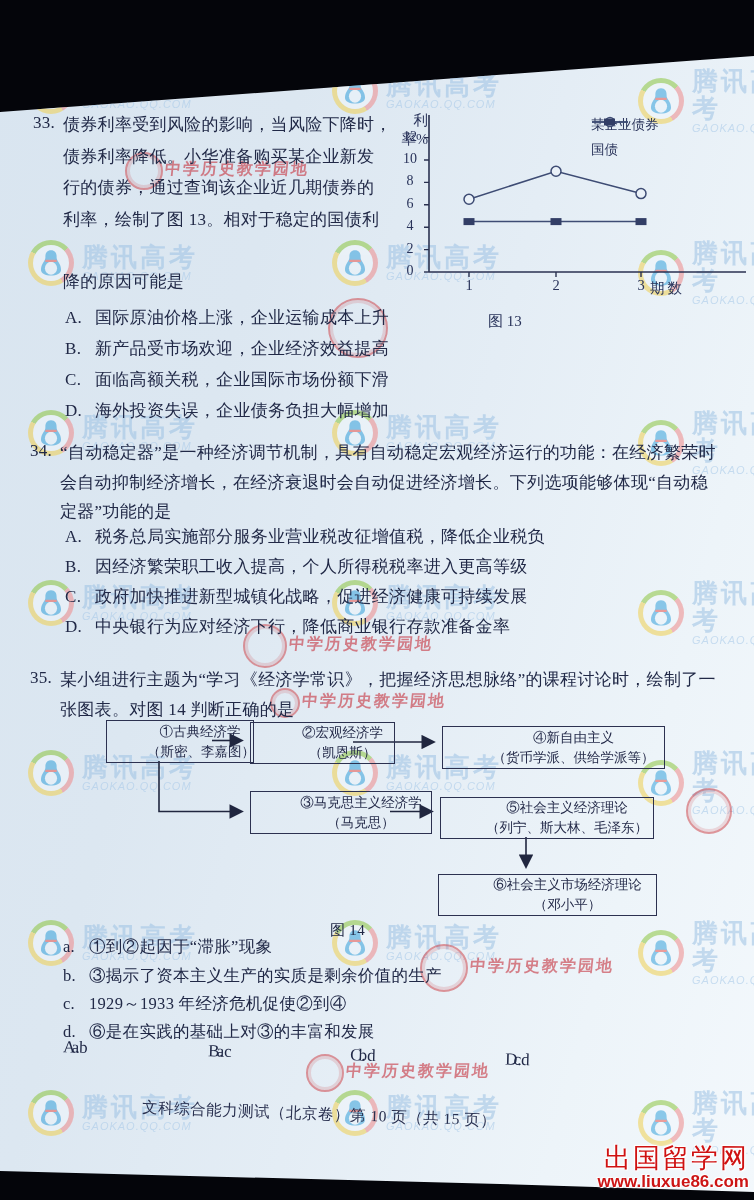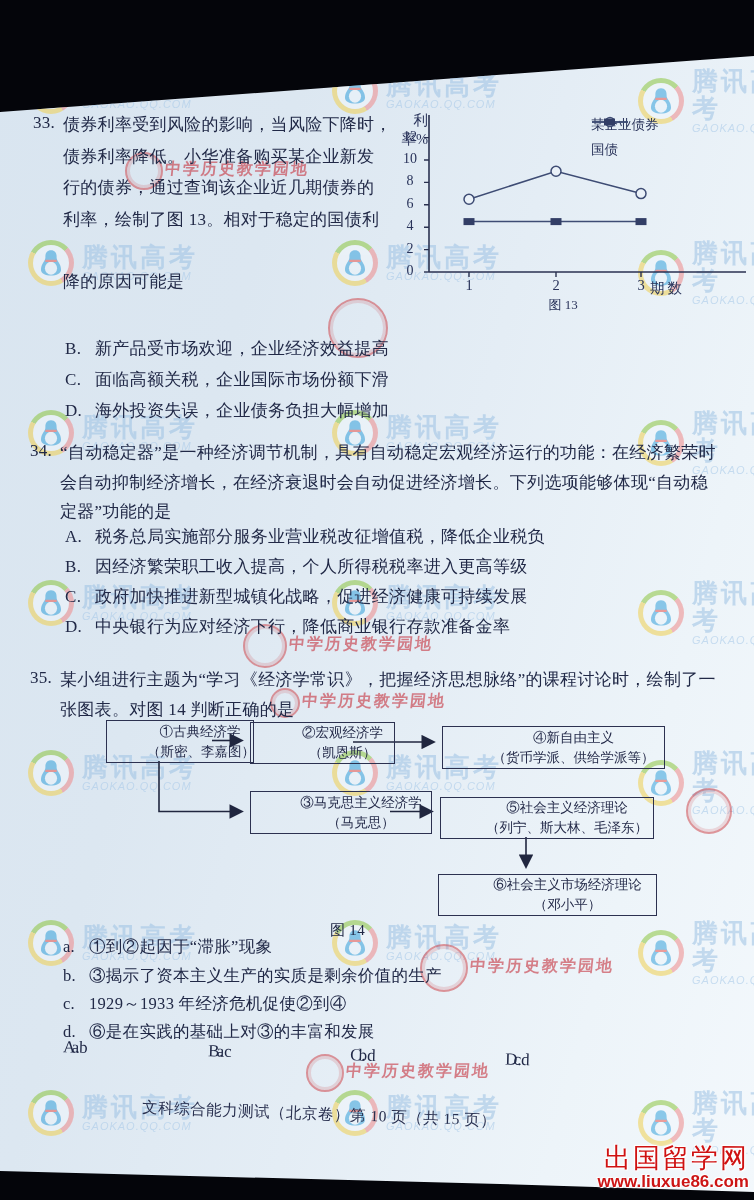--- a/index.html
+++ b/index.html
@@ -29,21 +29,21 @@
   .subopt{font-size:16.5px;}
   
   .fig13{position:absolute;left:388px;top:108px;width:366px;height:220px;color:#29335a;}
   .fig13 svg{position:absolute;left:0;top:0;}
   .ylab{position:absolute;left:0;top:3px;width:40px;text-align:right;font-size:14.5px;}
   .ytick{position:absolute;left:8px;width:28px;text-align:center;font-size:14px;}
   .xtick{position:absolute;top:169px;width:16px;text-align:center;font-size:14.5px;}
   .xlab{position:absolute;left:262px;top:171px;font-size:14.5px;letter-spacing:3px;}
   .legend{position:absolute;left:203px;top:8px;display:flex;flex-direction:column;gap:7px;font-size:13.5px;}
   .legrow{display:flex;align-items:center;gap:5px;white-space:nowrap;}
-  .figcap{position:absolute;left:100px;top:188px;width:150px;text-align:center;font-size:13px;}
+  .figcap{position:absolute;left:100px;top:204px;width:150px;font-size:15px;}
   
   .flow{position:absolute;left:95px;top:714px;width:565px;height:206px;}
   .fbox{position:absolute;border:1.4px solid #2c3150;color:#252b4a;font-size:13.5px;line-height:1.45;
         display:flex;flex-direction:column;justify-content:center;text-align:center;white-space:nowrap;overflow:hidden;padding-left:40px;}
   
   .footer{position:absolute;left:142px;top:1104px;font-size:15.5px;color:#2a3150;letter-spacing:.5px;
           transform:rotate(2.2deg);white-space:nowrap;}
   .sitename{position:absolute;right:5px;top:1140px;font-size:27px;font-weight:normal;color:#cf1212;
             font-family:"Liberation Sans","DejaVu Sans",sans-serif;letter-spacing:2px;
             text-shadow:0 0 3px #fff,0 0 5px #fff,1px 1px 0 #fff,-1px -1px 0 #fff;}
@@ -446,20 +446,22 @@
           <span class="ytick" style="top: 110.2px;">4</span>
           <span class="ytick" style="top: 87.8px;">6</span>
           <span class="ytick" style="top: 65.4px;">8</span>
           <span class="ytick" style="top: 43px;">10</span>
           <span class="ytick" style="top: 20.6px;">12</span>
           <span class="xtick" style="left: 73px;">1</span>
           <span class="xtick" style="left: 160px;">2</span>
           <span class="xtick" style="left: 245px;">3</span>
         </div>
 
+      <div class="opt" style="left:65px;top:306px">
+        <span class="lab">A.</span><span>国际原油价格上涨，企业运输成本上升</span></div>
       <div class="opt" style="left:65px;top:337px">
         <span class="lab">B.</span><span>新产品受市场欢迎，企业经济效益提高</span></div>
       <div class="opt" style="left:65px;top:368px">
         <span class="lab">C.</span><span>面临高额关税，企业国际市场份额下滑</span></div>
       <div class="opt" style="left:65px;top:399px">
         <span class="lab">D.</span><span>海外投资失误，企业债务负担大幅增加</span></div>
 
       <div class="qnum" style="left:30px;top:441px">34.</div>
       <div class="qline" style="left:60px;top:441px">“自动稳定器”是一种经济调节机制，具有自动稳定宏观经济运行的功能：在经济繁荣时</div>
       <div class="qline" style="left:60px;top:471px">会自动抑制经济增长，在经济衰退时会自动促进经济增长。下列选项能够体现“自动稳</div>

